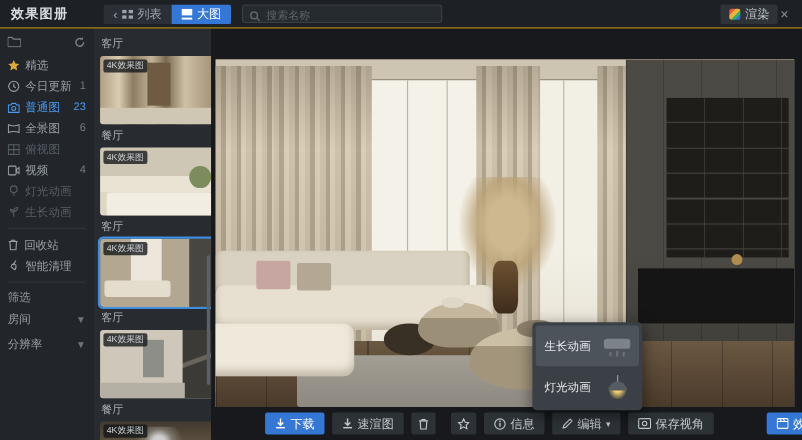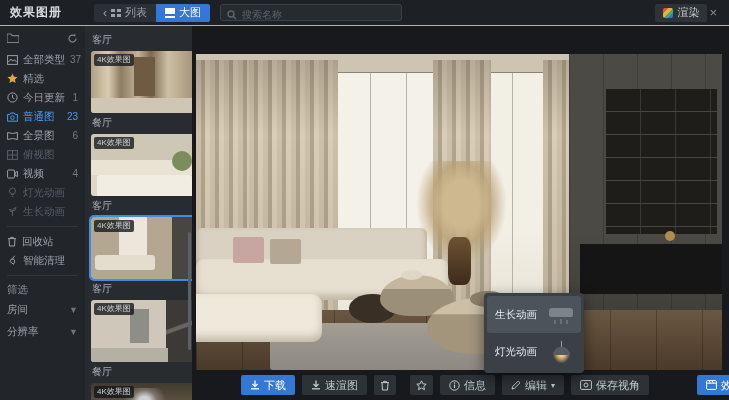--- a/index.html
+++ b/index.html
@@ -207,30 +207,20 @@
         </span>
       <span class="icn">
           <svg width="11" height="11" viewBox="0 0 11 11">
             <path d="M9 5.5 a3.5 3.5 0 1 1 -1.2-2.6" fill="none" stroke="#7a828a" stroke-width="1.3"></path>
             <path d="M8.2 0.6 l0.2 2.6 -2.5 -0.5 z" fill="#7a828a"></path>
           </svg>
         </span>
     </div>
 
     <div class="sb-item">
-      <span class="icn">
-          <svg width="11" height="10" viewBox="0 0 11 10">
-            <rect x="0.6" y="0.6" width="9.8" height="8.8" fill="none" stroke="currentColor"></rect>
-            <path d="M1.5 7 l2.5-3 2 2.2 1.5-1.5 2 2.3" fill="none" stroke="currentColor"></path>
-          </svg>
-        </span>
-      <span>全部类型</span>
-      <span class="cnt">37</span>
-    </div>
-    <div class="sb-item">
       <span class="icn star-g">
           <svg width="11" height="11" viewBox="0 0 11 11">
             <path d="M5.5 0.5 l1.5 3.2 3.5 0.4 -2.6 2.4 0.7 3.5 -3.1-1.8 -3.1 1.8 0.7-3.5 -2.6-2.4 3.5-0.4 z" fill="#e0a83c"></path>
           </svg>
         </span>
       <span>精选</span>
       <span class="cnt"></span>
     </div>
     <div class="sb-item">
       <span class="icn">

